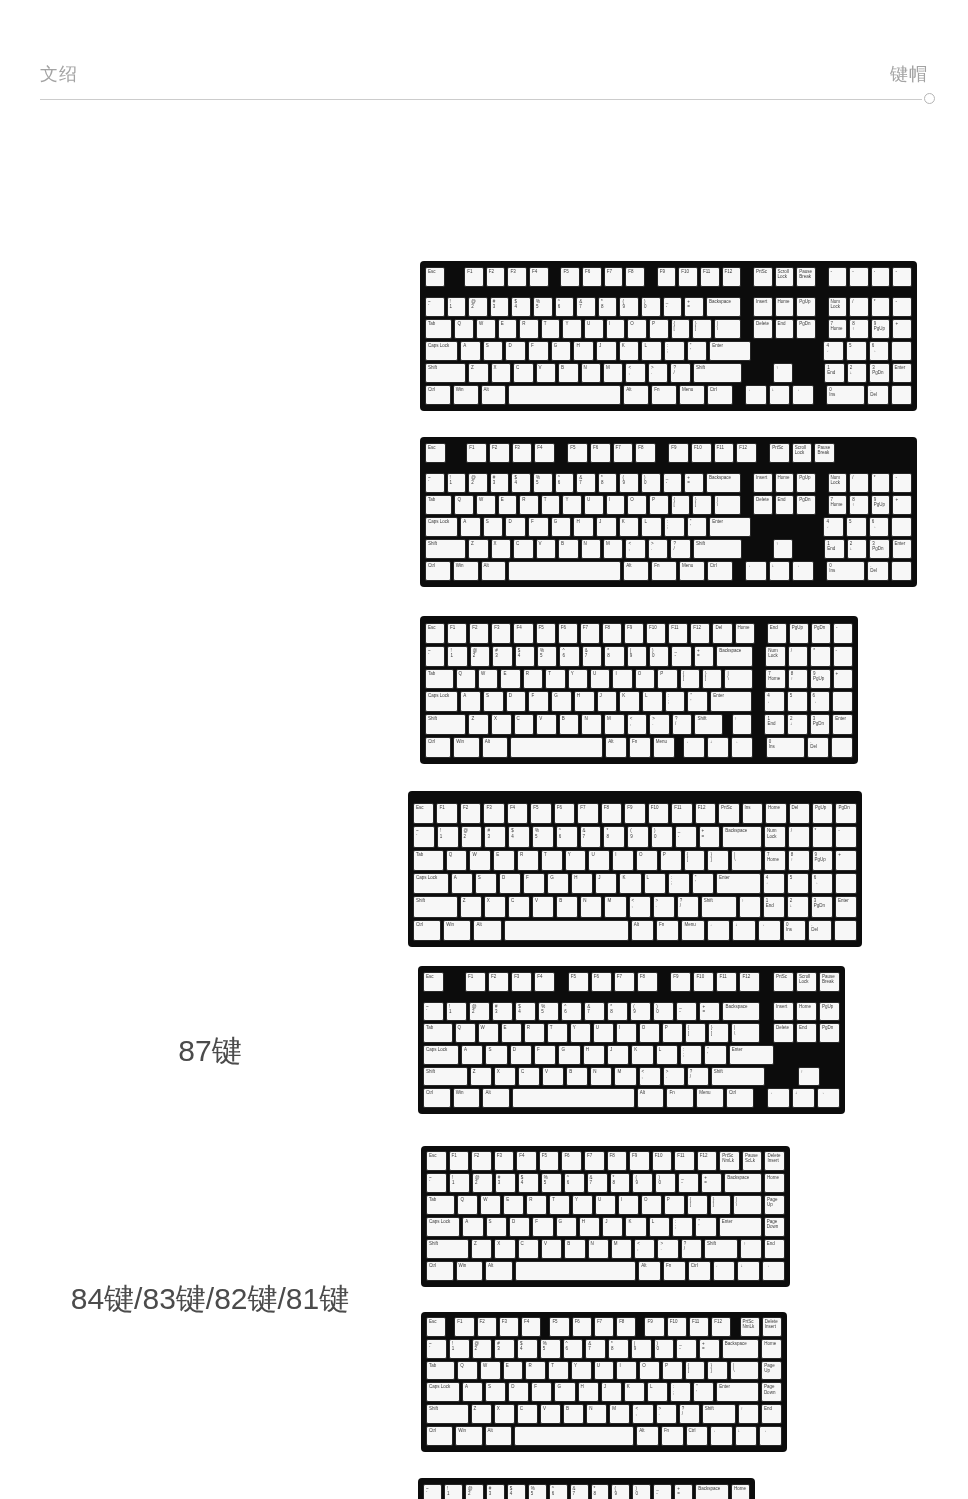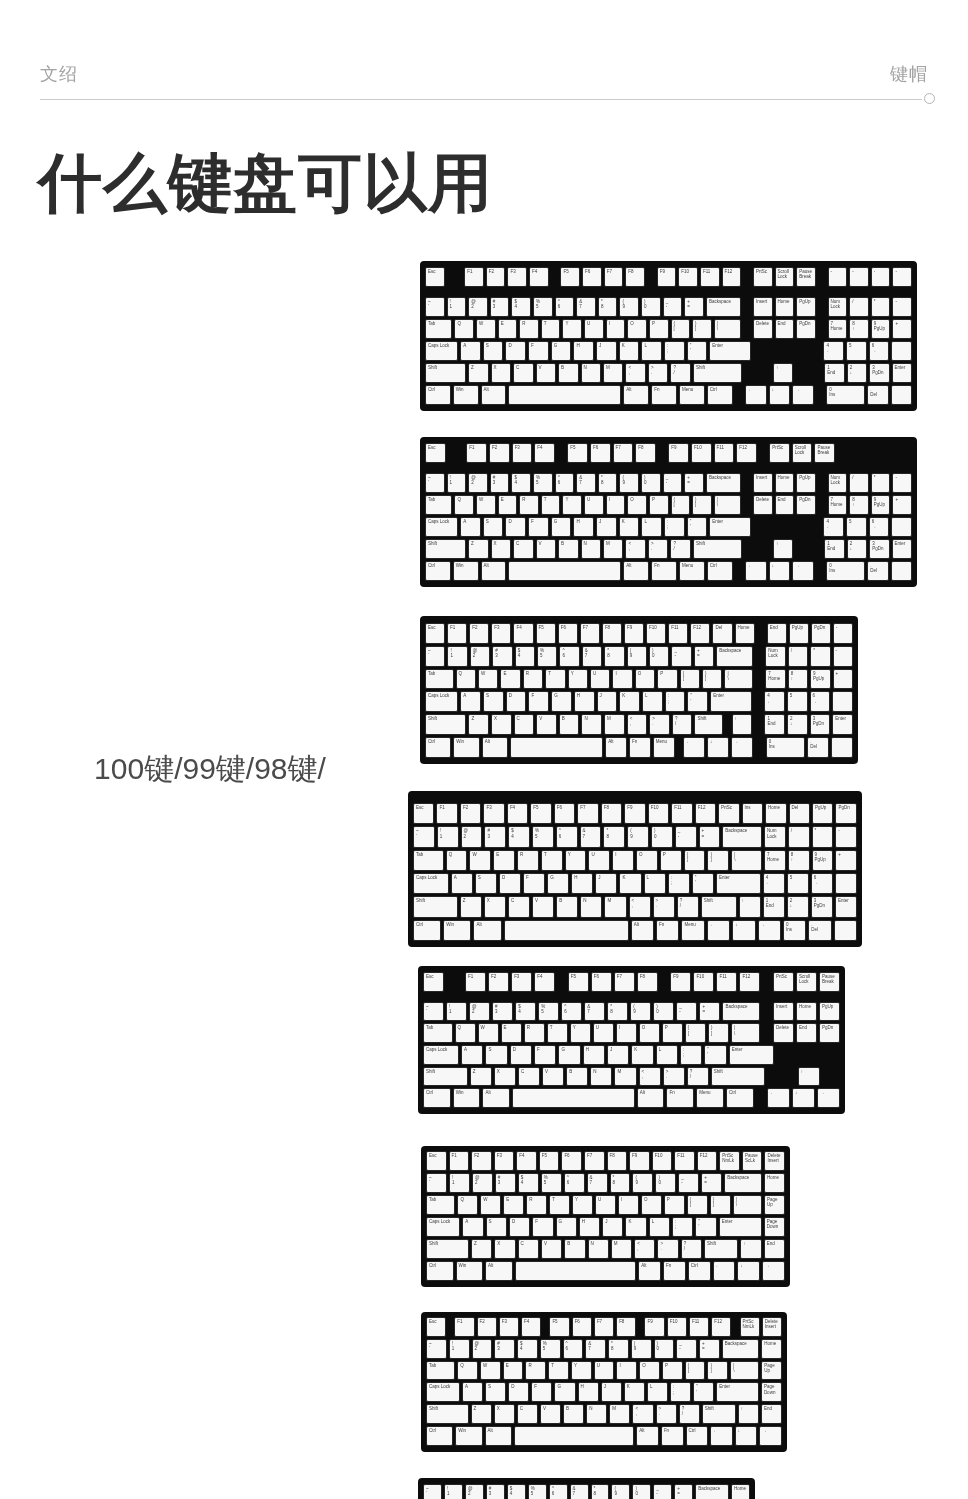--- a/index.html
+++ b/index.html
@@ -23,24 +23,28 @@
   .kgap{flex-basis:0;min-width:0;visibility:hidden;}
 </style>
 </head>
 <body>
 
 <div id="page">
   <div class="hdr-left">文绍</div>
   <div class="hdr-right">键帽</div>
   <div class="hdr-rule"></div>
   <div class="hdr-ring"></div>
-  <div class="title">什么键盘可以用</div>
 
     <div class="row-label" style="top: 746px;">
-      <div>100键/99键/98键/</div>
+    </div>
+    <div class="row-label" style="top: 1028px;">
+      <div>87键</div>
+    </div>
+    <div class="row-label" style="top: 1276px;">
+      <div>84键/83键/82键/81键</div>
     </div>
     <div class="kb" style="left: 420px; top: 261px; width: 497px; height: 150px; padding-top: 6px;">
       <div class="krow" style="margin-bottom: 8px;">
         <div class="kcap" style="flex-grow: 1;">Esc</div>
         <div class="kgap" style="flex-grow: 1;"></div>
         <div class="kcap" style="flex-grow: 1;">F1</div>
         <div class="kcap" style="flex-grow: 1;">F2</div>
         <div class="kcap" style="flex-grow: 1;">F3</div>
         <div class="kcap" style="flex-grow: 1;">F4</div>
         <div class="kgap" style="flex-grow: 0.5;"></div>

